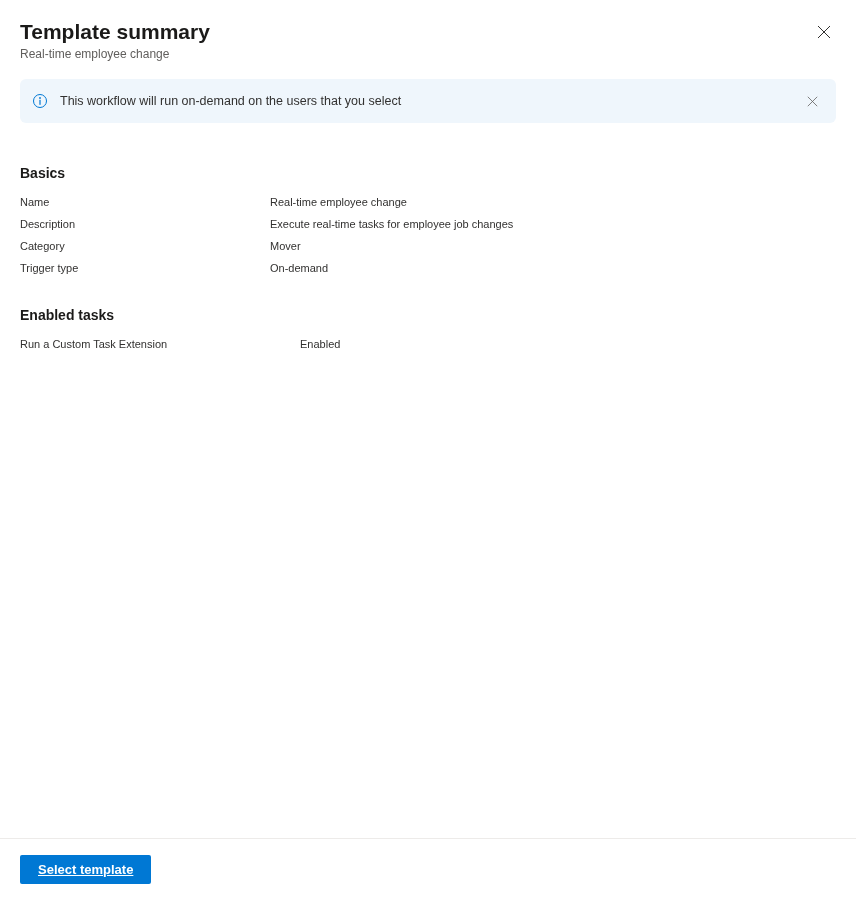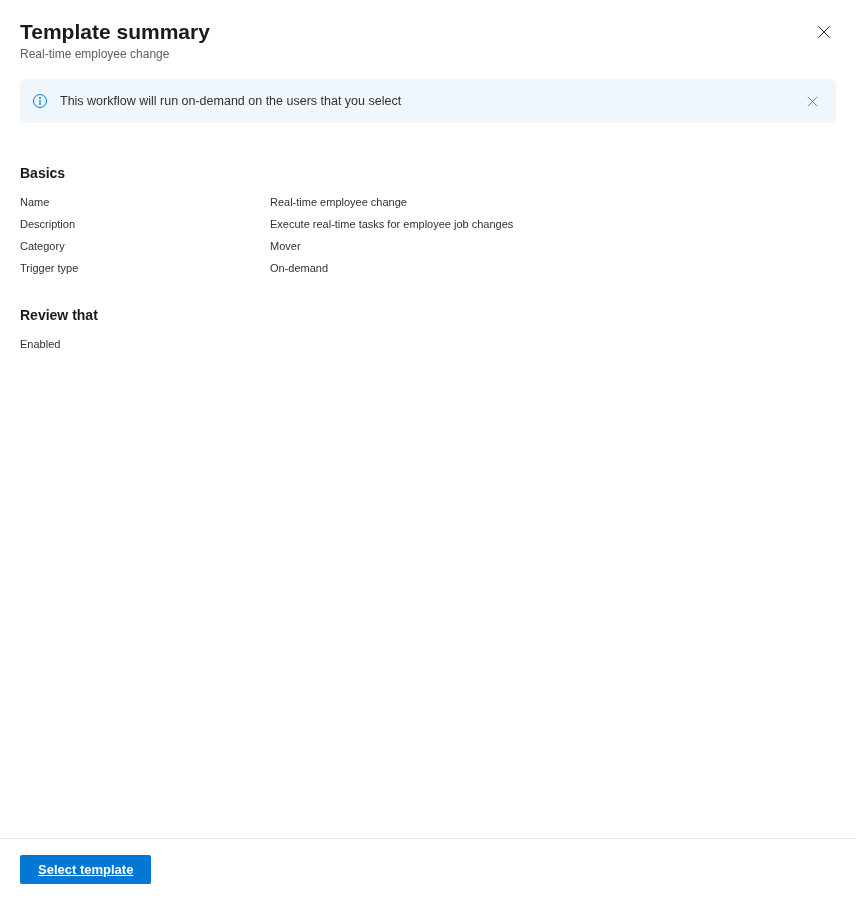--- a/index.html
+++ b/index.html
@@ -187,23 +187,24 @@
     </div>
     <div class="kv-row">
       <div class="kv-key">Category</div>
       <div class="kv-value">Mover</div>
     </div>
     <div class="kv-row">
       <div class="kv-key">Trigger type</div>
       <div class="kv-value">On-demand</div>
     </div>
 
-    <div class="section-heading tight">Review that</div>
-
-    <div class="kv-row">
+    <div class="section-heading tight">Enabled tasks</div>
+
+    <div class="kv-row">
+      <div class="kv-key" style="width:280px;flex:0 0 280px;">Run a Custom Task Extension</div>
       <div class="kv-value">Enabled</div>
     </div>
 
   </div>
 
   <div class="footer">
     <button class="primary-btn">Select template</button>
   </div>
 
 </div>

